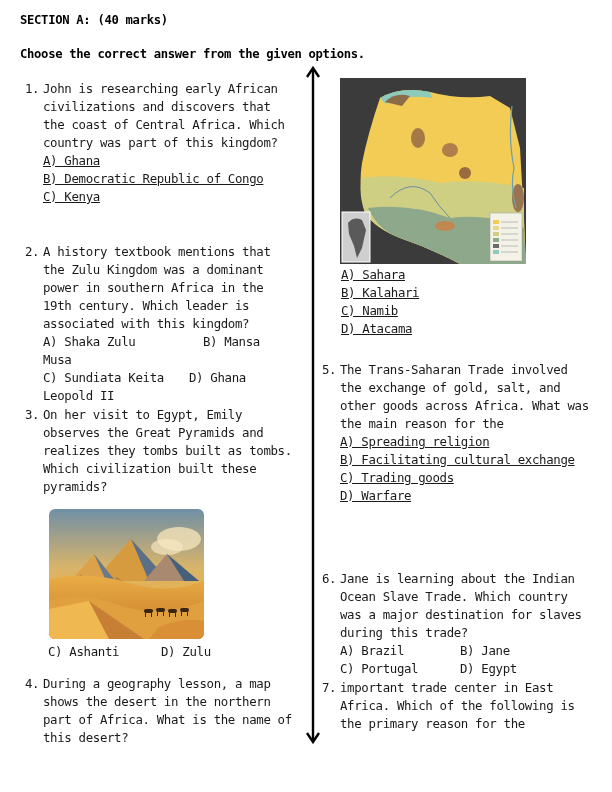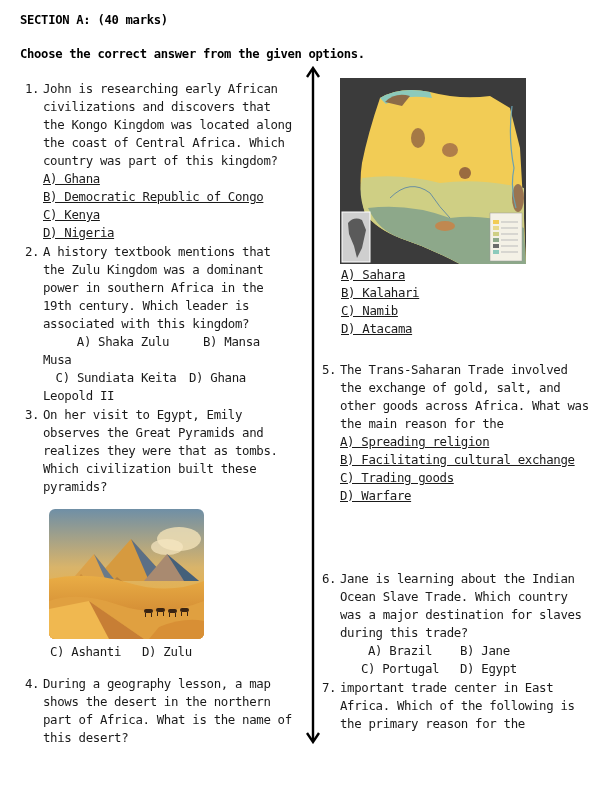--- a/index.html
+++ b/index.html
@@ -12,21 +12,21 @@
     position: absolute; left: 1px; font-weight: bold; font-size: 12.2px;
     letter-spacing: -0.3px; white-space: nowrap; color: #000; margin-left: 19px;
   }
   .q {
     position: absolute; font-size: 12.4px; line-height: 18px;
     letter-spacing: -0.35px; color: #1a1a1a;
   }
   .q .stem { position: relative; padding-left: 18px; }
   .q .num { position: absolute; left: 0; top: 0; }
   .q .opt { padding-left: 18px; white-space: nowrap; text-decoration: underline; }
-  .q .opt2 { padding-left: 18px; display: flex; white-space: nowrap; text-align: center; }
+  .q .opt2 { padding-left: 18px; display: flex; white-space: nowrap; }
   .q .opt2 span { display: inline-block; }
   .wrapline { padding-left: 18px; }
 
   .arrow {
     position: absolute; left: 306px; top: 66px; width: 14px; height: 678px;
   }
   .arrow svg { width: 14px; height: 678px; display: block; }
 
   .pyramid-img {
     position: absolute; left: 49px; top: 509px; width: 155px; height: 130px;
@@ -49,28 +49,26 @@
     <polyline points="1,11 7,2 13,11" fill="none" stroke="#000" stroke-width="2.4" stroke-linejoin="miter"></polyline>
     <polyline points="1,667 7,676 13,667" fill="none" stroke="#000" stroke-width="2.4" stroke-linejoin="miter"></polyline>
   </svg>
 </div>
 
 <div class="q" style="left:25px; top:80px; width:275px;">
   <div class="stem">
     <span class="num">1.</span>
     <div>John is researching early African</div>
     <div>civilizations and discovers that</div>
-    <div>the Kongo Kingdom was located along</div>
     <div>the coast of Central Africa. Which</div>
     <div>country was part of this kingdom?</div>
   </div>
   <div class="opt">A) Ghana</div>
   <div class="opt">B) Democratic Republic of Congo</div>
   <div class="opt">C) Kenya</div>
-  <div class="opt">D) Nigeria</div>
 </div>
 
 <div class="q" style="left:25px; top:243px; width:275px;">
   <div class="stem">
     <span class="num">2.</span>
     <div>A history textbook mentions that</div>
     <div>the Zulu Kingdom was a dominant</div>
     <div>power in southern Africa in the</div>
     <div>19th century. Which leader is</div>
     <div>associated with this kingdom?</div>
@@ -85,21 +83,21 @@
     <span>D) Ghana</span>
   </div>
   <div class="wrapline">Leopold II</div>
 </div>
 
 <div class="q" style="left:25px; top:406px; width:285px;">
   <div class="stem">
     <span class="num">3.</span>
     <div>On her visit to Egypt, Emily</div>
     <div>observes the Great Pyramids and</div>
-    <div>realizes they were that as tombs.</div>
+    <div>realizes they tombs built as tombs.</div>
     <div>Which civilization built these</div>
     <div>pyramids?</div>
   </div>
 </div>
 
 <div class="pyramid-img">
   <svg width="155" height="130" viewBox="0 0 155 130">
     <defs>
       <linearGradient id="sky" x1="0" y1="0" x2="0" y2="1">
         <stop offset="0" stop-color="#6f8fa6"></stop>
@@ -140,21 +138,21 @@
       <rect x="108" y="103" width="1" height="4"></rect>
         <rect x="114" y="103" width="1" height="4"></rect>
       <rect x="120" y="104" width="1" height="4"></rect>
         <rect x="126" y="104" width="1" height="4"></rect>
       <rect x="132" y="103" width="1" height="4"></rect>
         <rect x="138" y="103" width="1" height="4"></rect>
     </g>
   </svg>
 </div>
 
-<div class="q" style="left:11px; top:643px; width:285px;">
+<div class="q" style="left:30px; top:643px; width:285px;">
   <div class="opt2">
     <span style="width:113px;">C) Ashanti</span>
     <span>D) Zulu</span>
   </div>
 </div>
 
 <div class="q" style="left:25px; top:675px; width:285px;">
   <div class="stem">
     <span class="num">4.</span>
     <div>During a geography lesson, a map</div>

